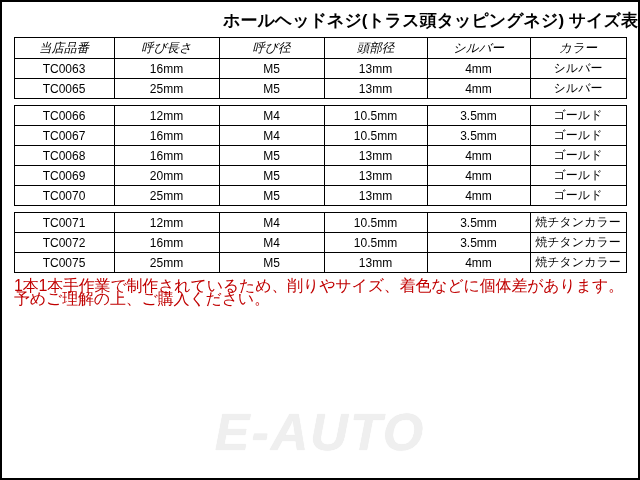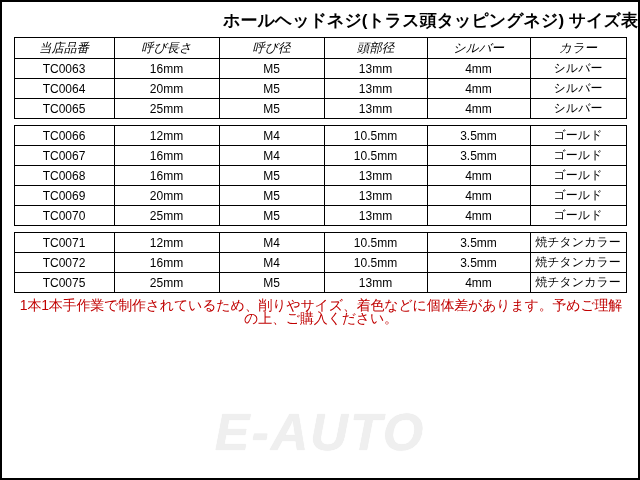--- a/index.html
+++ b/index.html
@@ -61,23 +61,23 @@
     background: #ffffff;
   }
   .col-1 { width: 100px; }
   .col-2 { width: 105px; }
   .col-3 { width: 105px; }
   .col-4 { width: 103px; }
   .col-5 { width: 103px; }
   .col-6 { width: 96px; }
 
   .note {
-    font-size: 14px;
+    font-size: 16px;
     color: #c00000;
-    text-align: center;
+    text-align: left;
     margin: 6px 10px 0 12px;
     line-height: 13px;
     letter-spacing: -0.2px;
   }
   .watermark {
     position: absolute;
     left: 0;
     right: 0;
     bottom: 18px;
     text-align: center;
@@ -123,28 +123,20 @@
     <tbody>
       <tr>
         <td>TC0063</td>
         <td>16mm</td>
         <td>M5</td>
         <td>13mm</td>
         <td>4mm</td>
         <td>シルバー</td>
       </tr>
       <tr>
-        <td>TC0064</td>
-        <td>20mm</td>
-        <td>M5</td>
-        <td>13mm</td>
-        <td>4mm</td>
-        <td>シルバー</td>
-      </tr>
-      <tr>
         <td>TC0065</td>
         <td>25mm</td>
         <td>M5</td>
         <td>13mm</td>
         <td>4mm</td>
         <td>シルバー</td>
       </tr>
       <tr class="spacer">
         <td colspan="6"></td>
       </tr>

